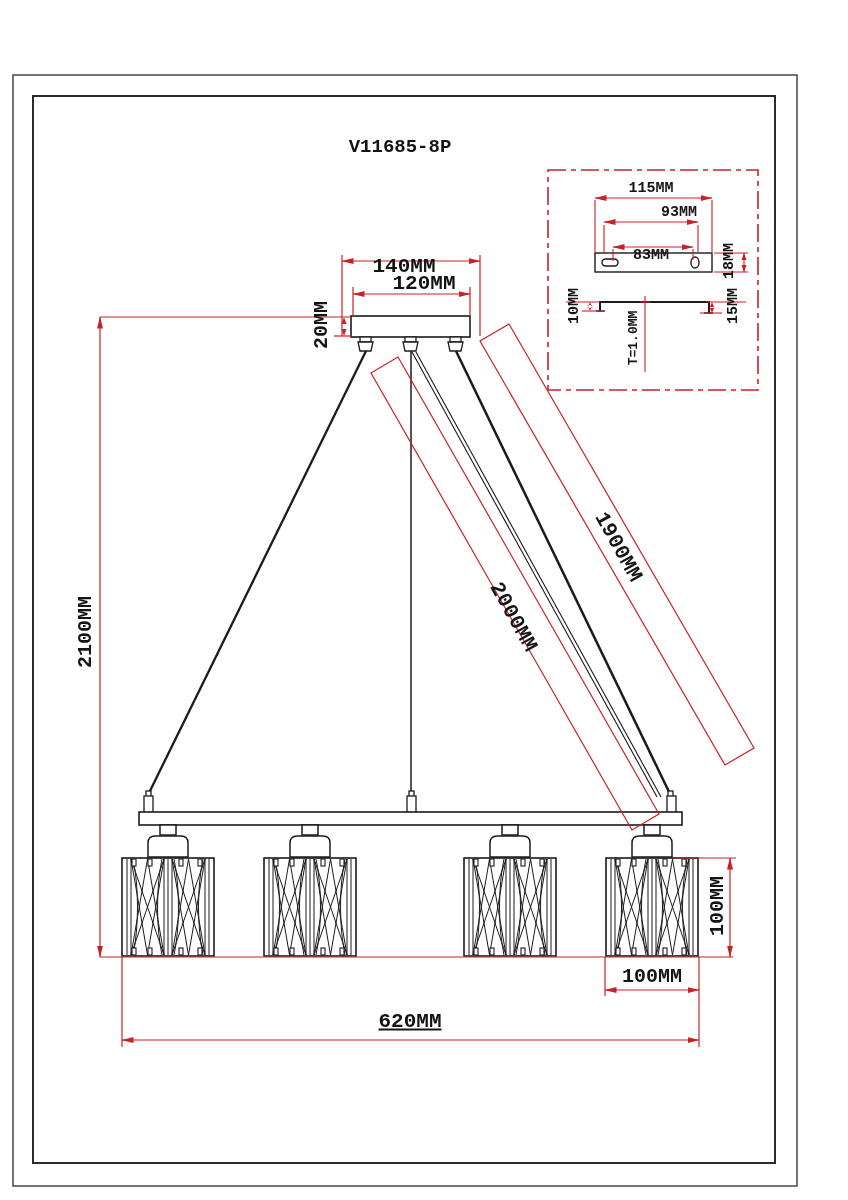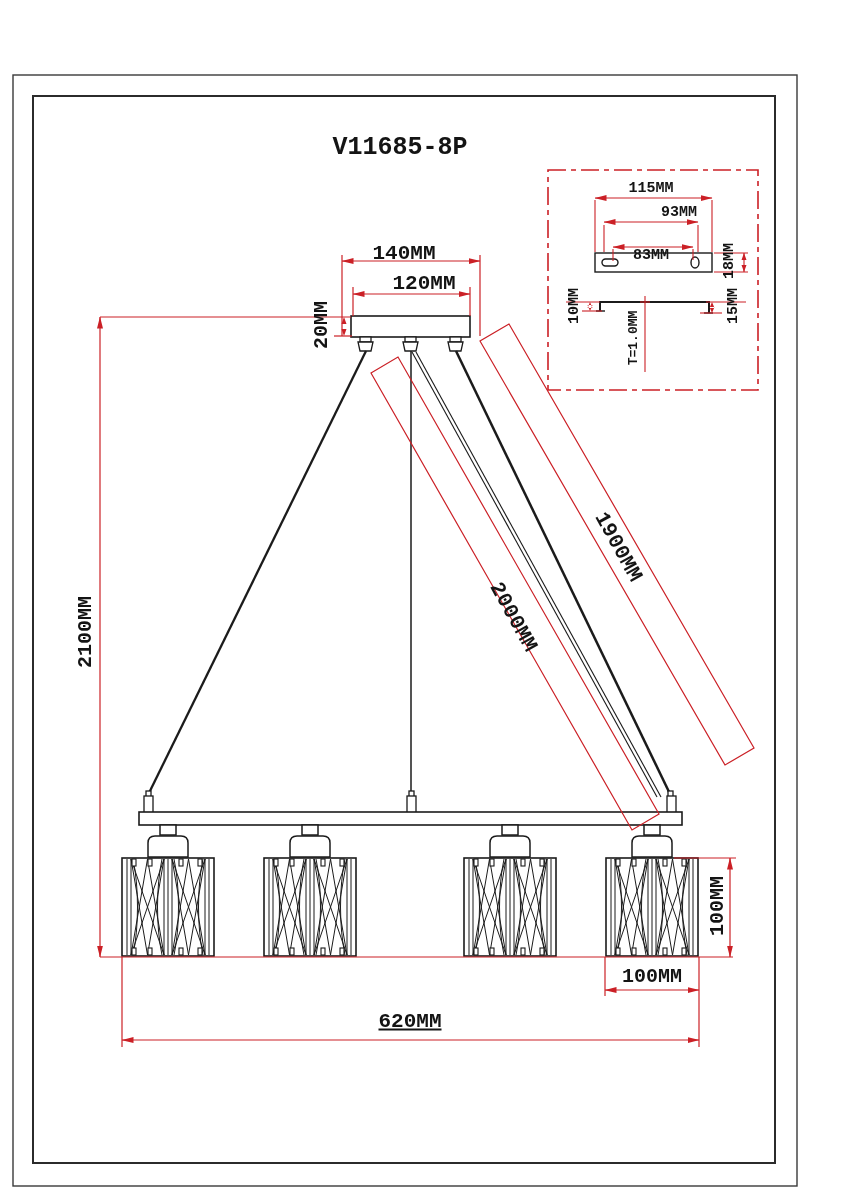--- a/index.html
+++ b/index.html
@@ -3,21 +3,21 @@
 <meta charset="utf-8">
 <style>
   html,body{margin:0;padding:0;background:#ffffff;}
   .sheet{position:relative;width:848px;height:1200px;background:#ffffff;overflow:hidden;
          font-family:"Liberation Mono","DejaVu Sans Mono",monospace;}
   .sheet svg{position:absolute;left:0;top:0;}
   .lbl{position:absolute;white-space:nowrap;color:#141414;font-weight:700;
        transform:translate(-50%,-50%);line-height:1;letter-spacing:0px;}
   .rot90{transform:translate(-50%,-50%) rotate(-90deg);}
   .rot60{transform:translate(-50%,-50%) rotate(61deg);}
-  .t25{font-size:25px;}
+  .t25{font-size:19px;}
   .t21{font-size:21px;}
   .t20{font-size:20px;}
   .t16{font-size:15px;}
   .t14{font-size:13px;}
 </style>
 </head>
 <body>
 
 <div class="sheet">
 
@@ -195,21 +195,21 @@
       <path d="M712,302 l-2.5,6 h5 Z M712,313 l-2.5,-6 h5 Z" fill="#cb2026" stroke="none"></path>
 
       <line x1="645" y1="296" x2="645" y2="372"></line>
       <line x1="640" y1="302" x2="650" y2="302"></line>
     </g>
   </g>
 </svg>
 
 <span class="lbl t25" style="left:400px;top:147px;">V11685-8P</span>
 
-<span class="lbl t21" style="left:404px;top:253px;">140MM</span>
+<span class="lbl t21" style="left:404px;top:266px;">140MM</span>
 <span class="lbl t21" style="left:424px;top:283px;">120MM</span>
 <span class="lbl t20 rot90" style="left:322px;top:325px;">20MM</span>
 <span class="lbl t20 rot90" style="left:86px;top:632px;">2100MM</span>
 <span class="lbl t21 rot60" style="left:618px;top:547px;">1900MM</span>
 <span class="lbl t21 rot60" style="left:513px;top:617px;">2000MM</span>
 <span class="lbl t20 rot90" style="left:718px;top:906px;">100MM</span>
 <span class="lbl t20" style="left:652px;top:977px;">100MM</span>
 <span class="lbl t21" style="left:410px;top:1021px;text-decoration:underline;">620MM</span>
 
 <span class="lbl t16" style="left:651px;top:188px;">115MM</span>

